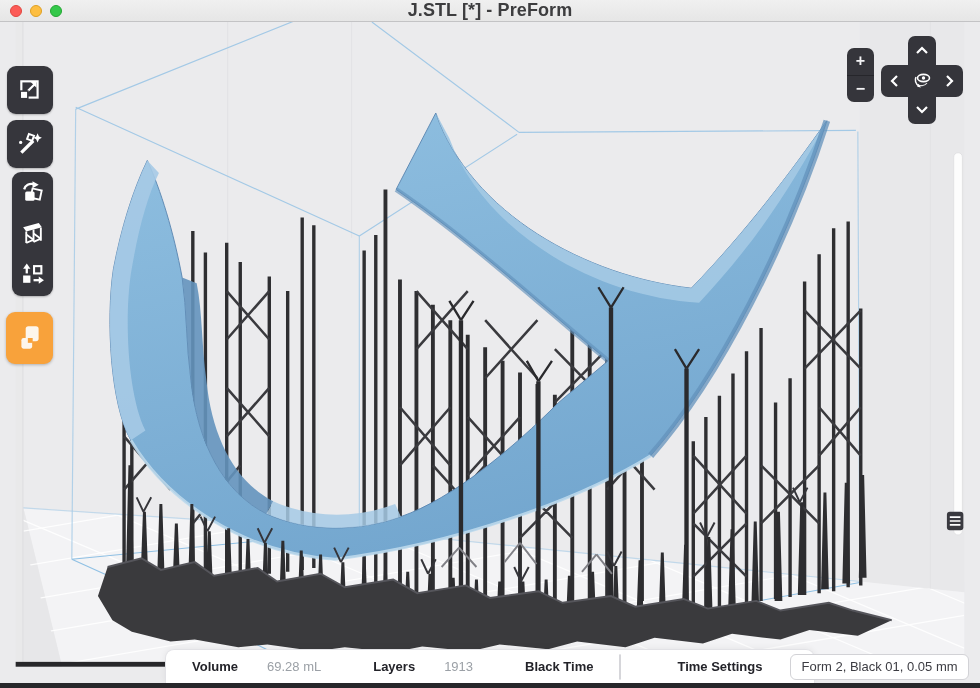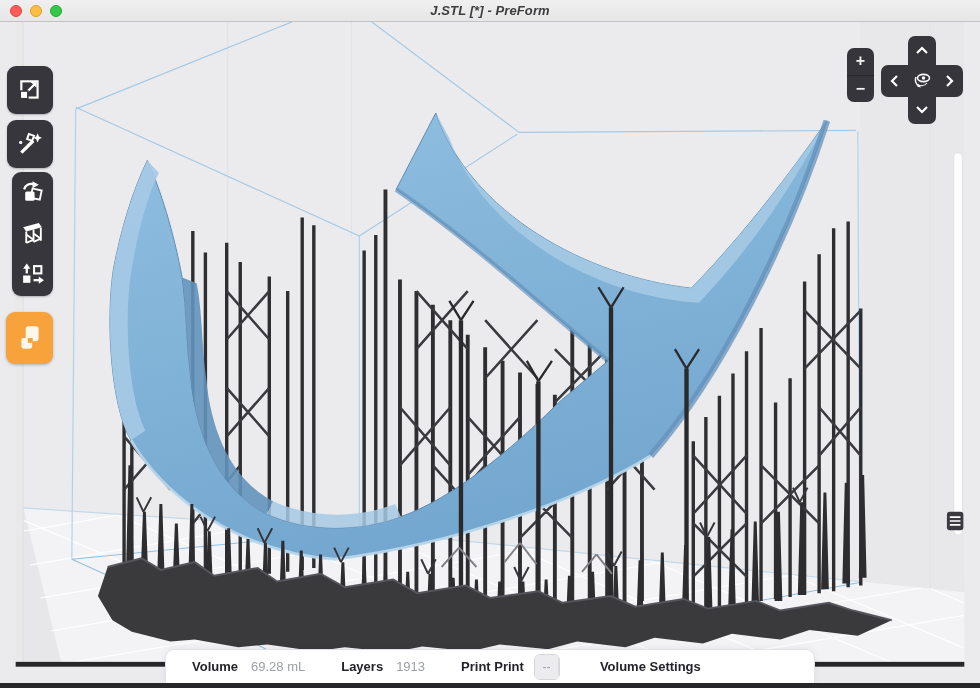--- a/index.html
+++ b/index.html
@@ -9,21 +9,21 @@
 
   
   .titlebar { position:absolute; top:0; left:0; width:980px; height:22px;
     background:linear-gradient(#f0f0f0,#e6e6e6); border-bottom:1px solid #c3c3c5;
     display:flex; align-items:center; justify-content:center; z-index:40; }
   .traffic { position:absolute; left:10px; top:5px; display:flex; gap:8px; }
   .light { width:12px; height:12px; border-radius:50%; }
   .light.red { background:#fc5b57; border:1px solid #e2463f; }
   .light.yellow { background:#fdbe41; border:1px solid #dfa023; }
   .light.green { background:#34c84a; border:1px solid #23a732; }
-  .title-text { font-size:13px; font-weight:600; color:#3d3d3f; letter-spacing:.1px;font-style:italic; }
+  .title-text { font-size:18px; font-weight:600; color:#3d3d3f; letter-spacing:.1px; }
 
   
   .viewport { position:absolute; top:22px; left:0; width:980px; height:666px; }
   svg.scene { display:block; }
 
   
   .toolbtn { position:absolute; background:#36363c; border-radius:9px;
     display:flex; align-items:center; justify-content:center; cursor:pointer; z-index:30;
     box-shadow:0 1px 2px rgba(0,0,0,.25); }
   .toolbtn svg { display:block; }
@@ -48,21 +48,21 @@
   .dpad .up    { left:27px; top:0;    width:28px; height:29px; }
   .dpad .down  { left:27px; top:59px; width:28px; height:29px; }
   .dpad .left  { left:0;    top:29px; width:27px; height:32px; }
   .dpad .right { left:55px; top:29px; width:27px; height:32px; }
   .dpad .center{ left:27px; top:29px; width:28px; height:32px; }
 
   
   .statusbar { position:absolute; left:165px; top:649px; width:650px; height:34px;
     background:#ffffff; border:1px solid #e2e2e6; border-bottom:none;
     border-radius:9px 9px 0 0; box-shadow:0 -1px 6px rgba(0,0,0,.06);
-    display:flex; align-items:center; font-size:13px; z-index:35; padding-left:26px; }
+    display:flex; align-items:center; font-size:13px; z-index:35; padding-left:26px;gap:16px; }
   .sb-label { font-weight:700; color:#232329; white-space:nowrap; }
   .sb-value { color:#9ba0a6; white-space:nowrap; margin-left:13px; }
   .ml36 { margin-left:36px;text-align:right; } .ml42 { margin-left:40px; }
   .pt-control { display:flex; align-items:stretch; height:26px; border:1px solid #d6d6da;
     border-radius:6px; overflow:hidden; margin-left:10px; cursor:pointer; }
   .pt-dash { width:24px; background:#ececee; color:#9ba0a6; display:flex;
     align-items:center; justify-content:center; font-size:12px; border-right:1px solid #dcdcdf; }
   .ps-select { height:26px; border:1px solid #d2d2d6; border-radius:6px; background:#fff;
     display:flex; align-items:center; padding:0 10px; margin-left:12px;
     color:#3c3c42; cursor:pointer; white-space:nowrap; }
@@ -296,27 +296,30 @@
     </div>
   </div>
 
   <div class="statusbar">
     <span class="sb-label">Volume</span>
     <span class="sb-value">69.28 mL</span>
 
     <span class="sb-label ml36">Layers</span>
     <span class="sb-value">1913</span>
 
-    <span class="sb-label ml36">Print Print</span>
+    <span class="sb-label ml36">Black Time</span>
     <div class="pt-control">
       <div class="pt-dash">--</div>
 
     </div>
 
-    <span class="sb-label ml42">Volume Settings</span>
+    <span class="sb-label ml42">Time Settings</span>
+    <div class="ps-select">
+      <span>Form 2, Black 01, 0.05 mm</span>
+    </div>
   </div>
 
   <div class="bottom-strip"></div>
 
   <div class="titlebar">
     <div class="traffic">
       <div class="light red"></div>
       <div class="light yellow"></div>
       <div class="light green"></div>
     </div>

